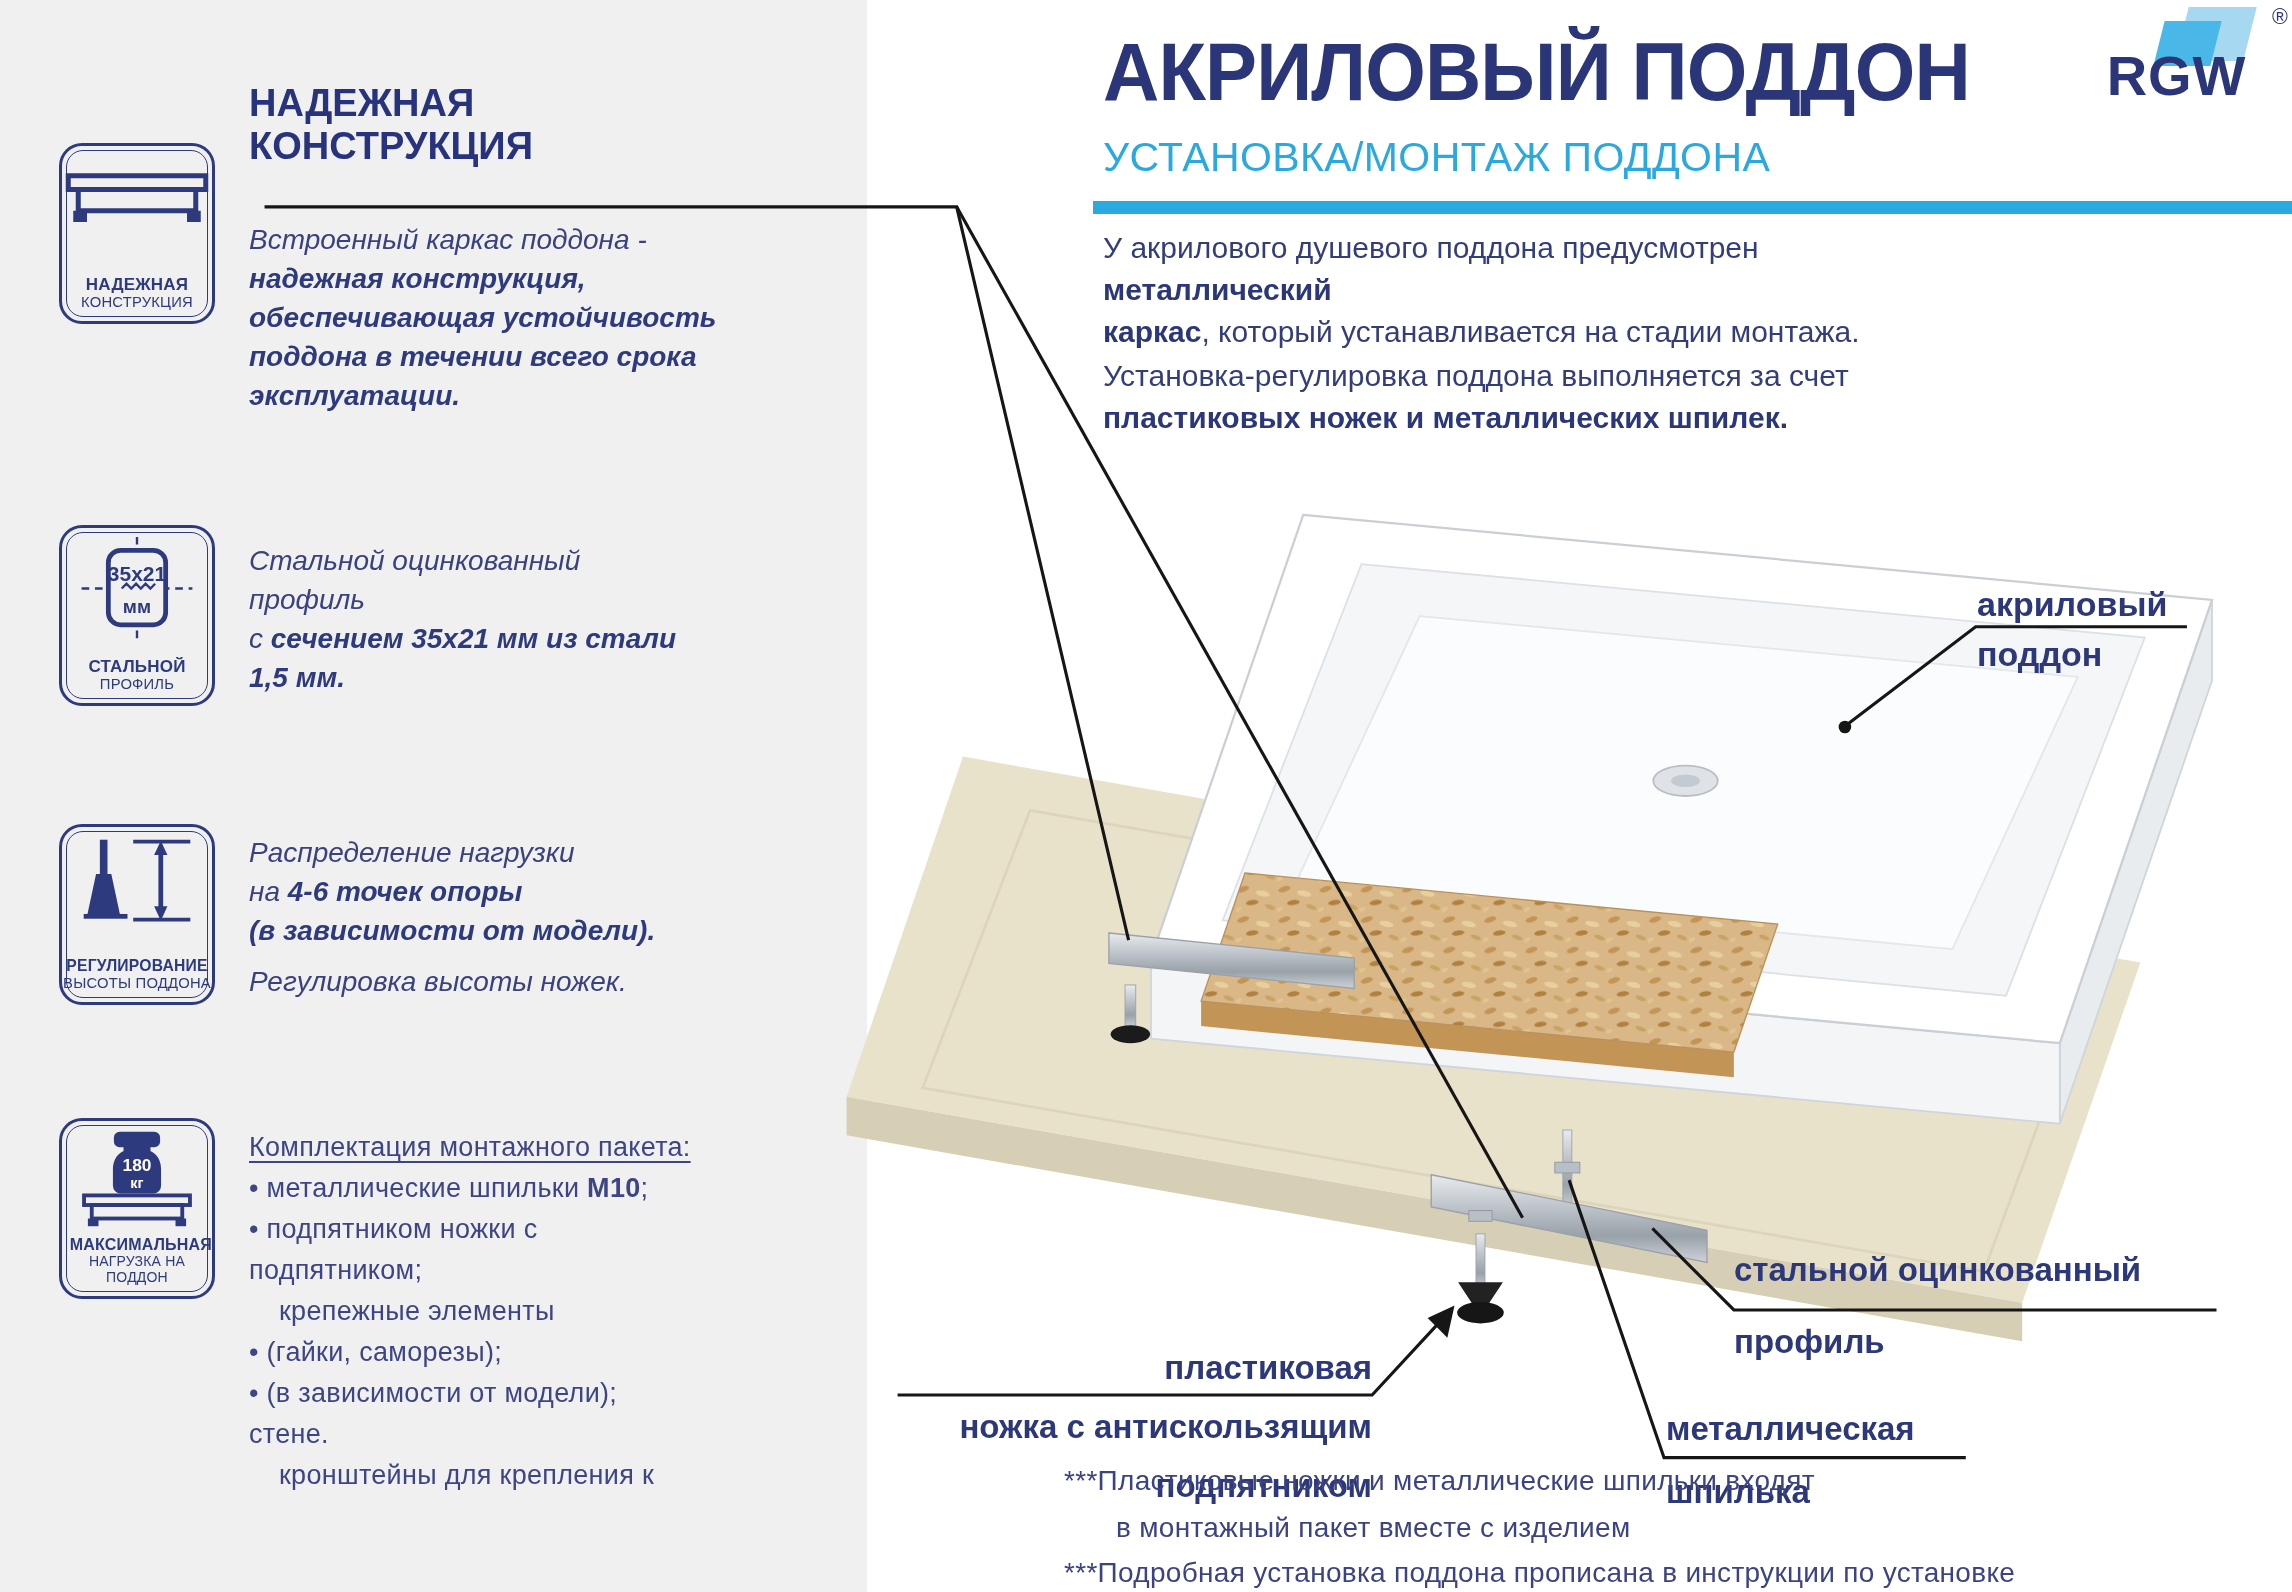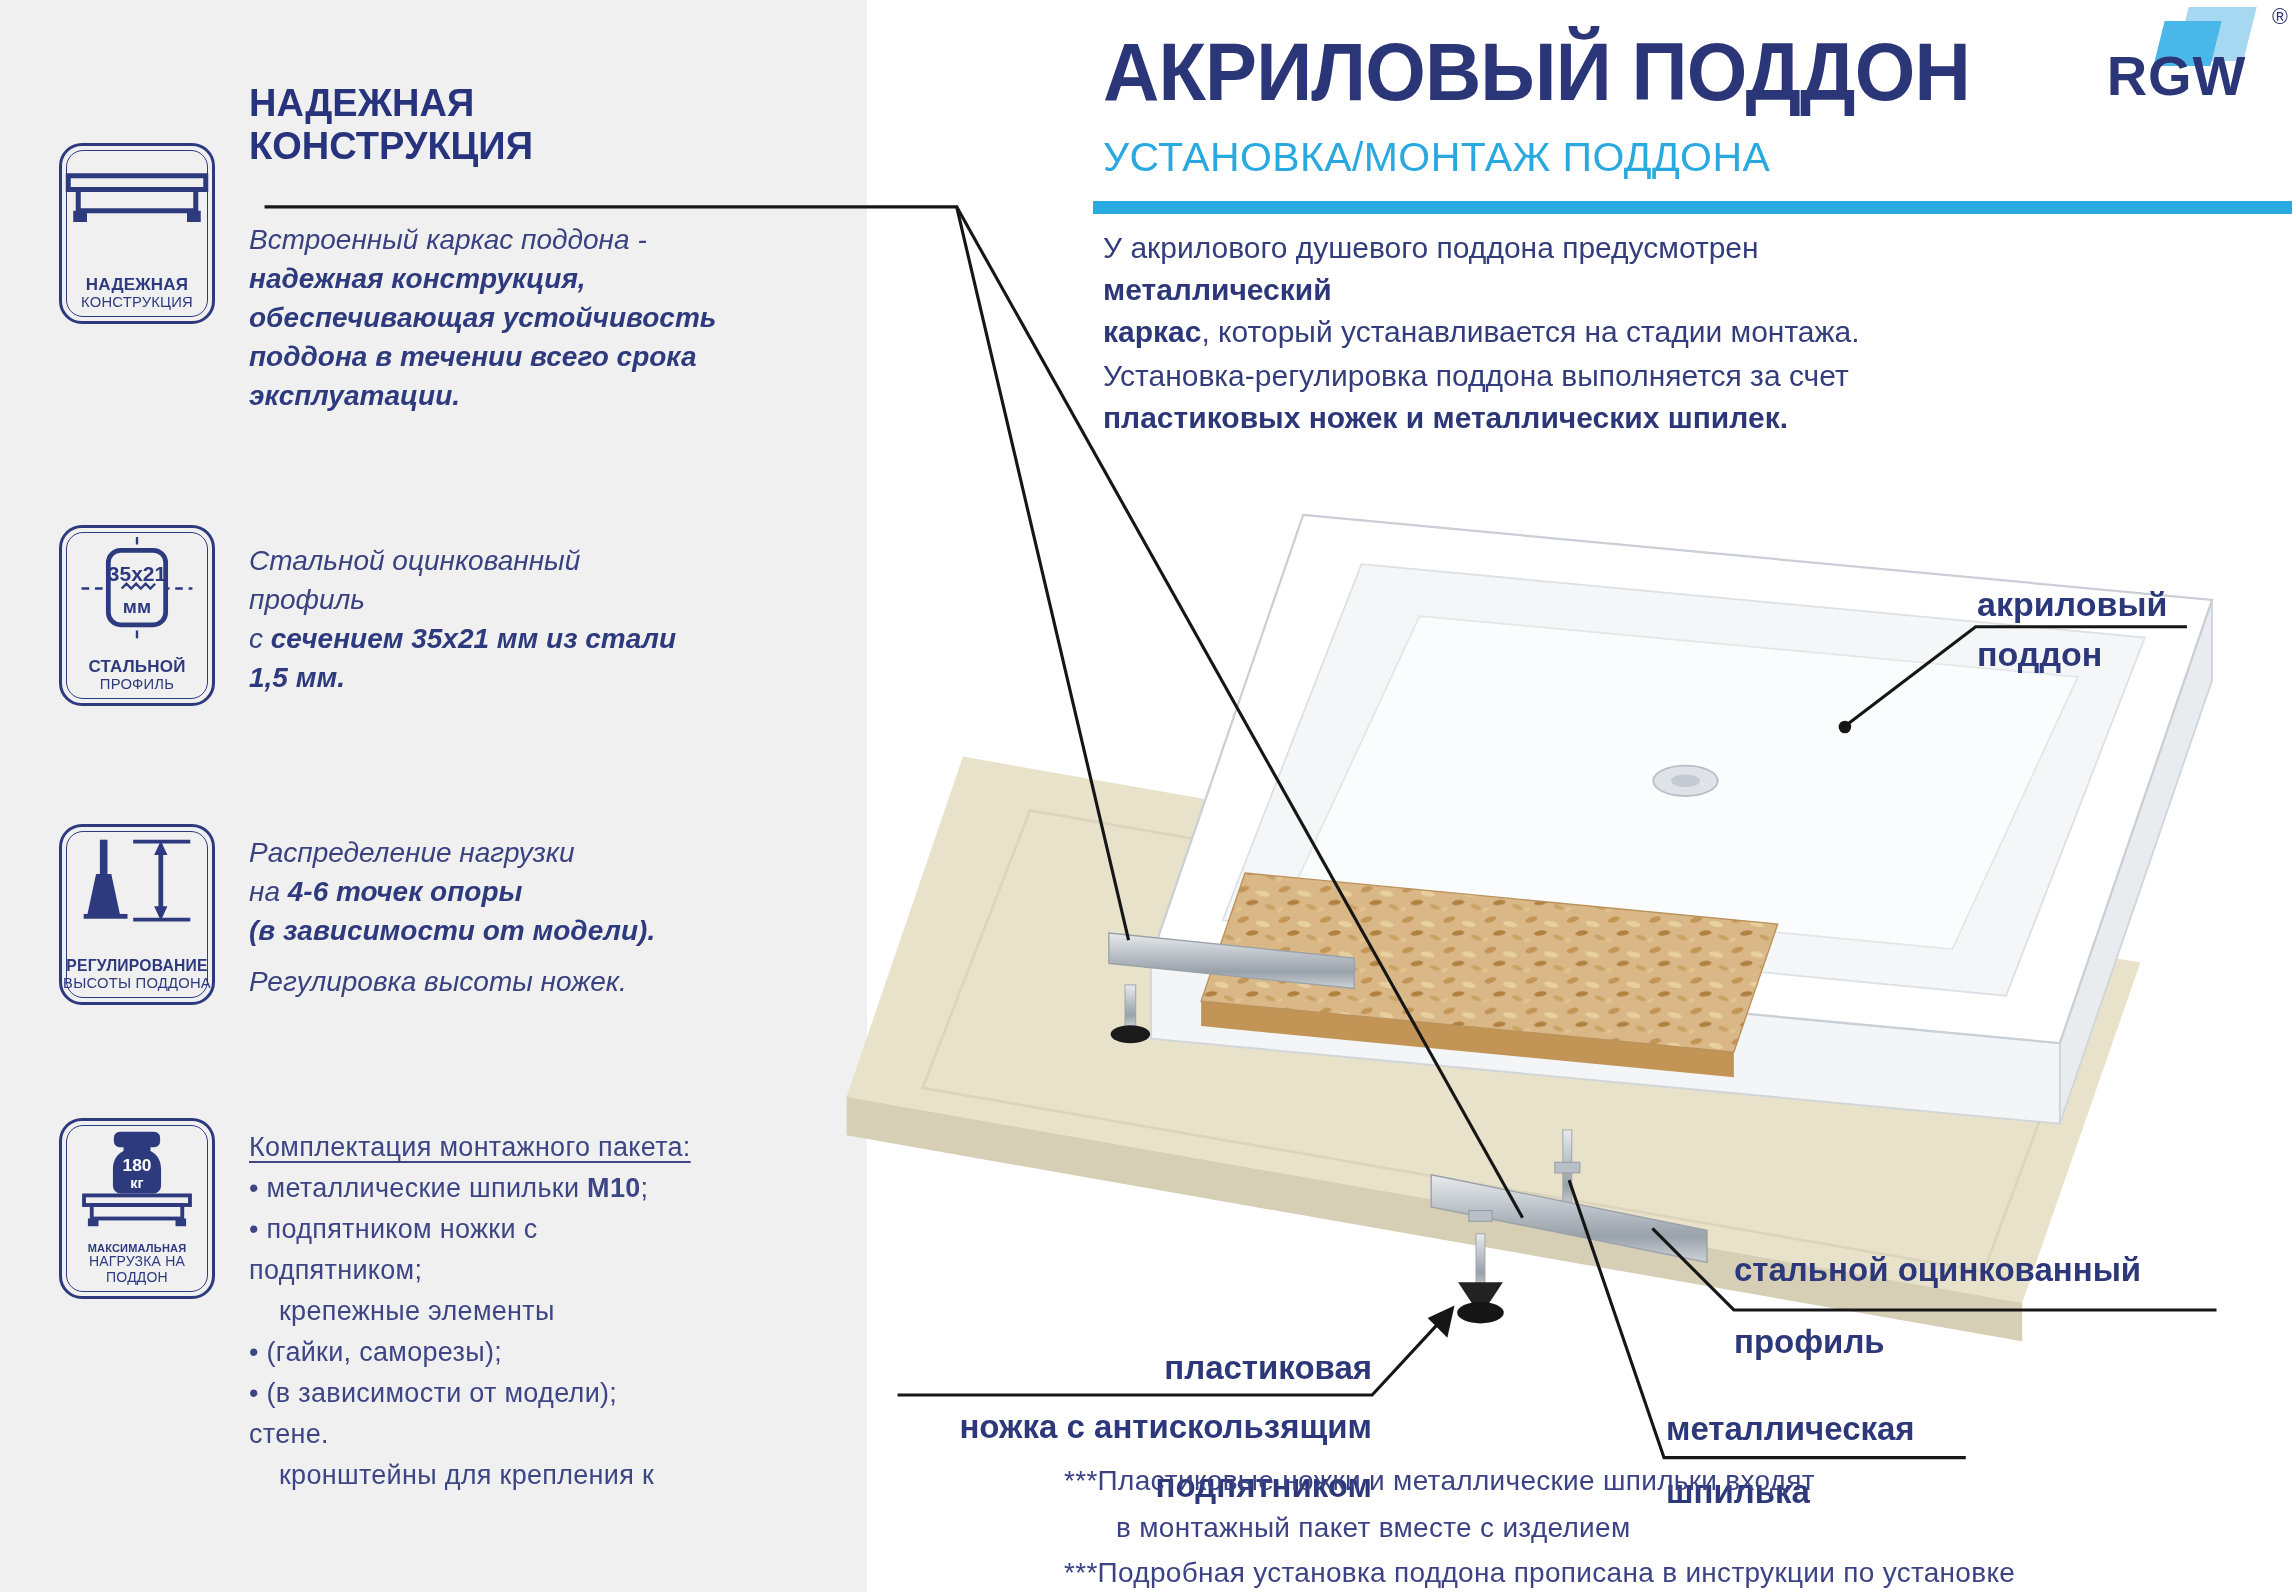--- a/index.html
+++ b/index.html
@@ -202,21 +202,21 @@
       <text x="60" y="45" font-size="18" font-weight="bold" fill="#ffffff" text-anchor="middle" font-family="Liberation Sans, sans-serif">180</text>
       <text x="60" y="62" font-size="15" font-weight="bold" fill="#ffffff" text-anchor="middle" font-family="Liberation Sans, sans-serif">кг</text>
       <g stroke="#2e3a7e" stroke-width="4" fill="none">
         <rect x="5" y="70" width="110" height="10"></rect>
         <rect x="13" y="80" width="94" height="14"></rect>
       </g>
       <rect x="9" y="94" width="11" height="8" fill="#2e3a7e"></rect>
       <rect x="100" y="94" width="11" height="8" fill="#2e3a7e"></rect>
     </svg>
     <div class="icon-cap">
-      <div class="c1" style="font-size:11px;">МАКСИМАЛЬНАЯ</div>
+      <div class="c1" style="font-size:16px;text-align:right;">МАКСИМАЛЬНАЯ</div>
       <div class="c2" style="font-size:14px;">НАГРУЗКА НА ПОДДОН</div>
     </div>
   </div>
 
   <div class="abs kit">
     <div class="kit-line"><span class="u">Комплектация монтажного пакета:</span></div>
     <div class="kit-line"><span>• металлические шпильки </span><span class="b">М10</span><span>;</span></div>
     <div class="kit-line"><span>• подпятником ножки с</span></div>
     <div class="kit-line"><span>подпятником;</span></div>
     <div class="kit-line ind"><span>крепежные элементы</span></div>

